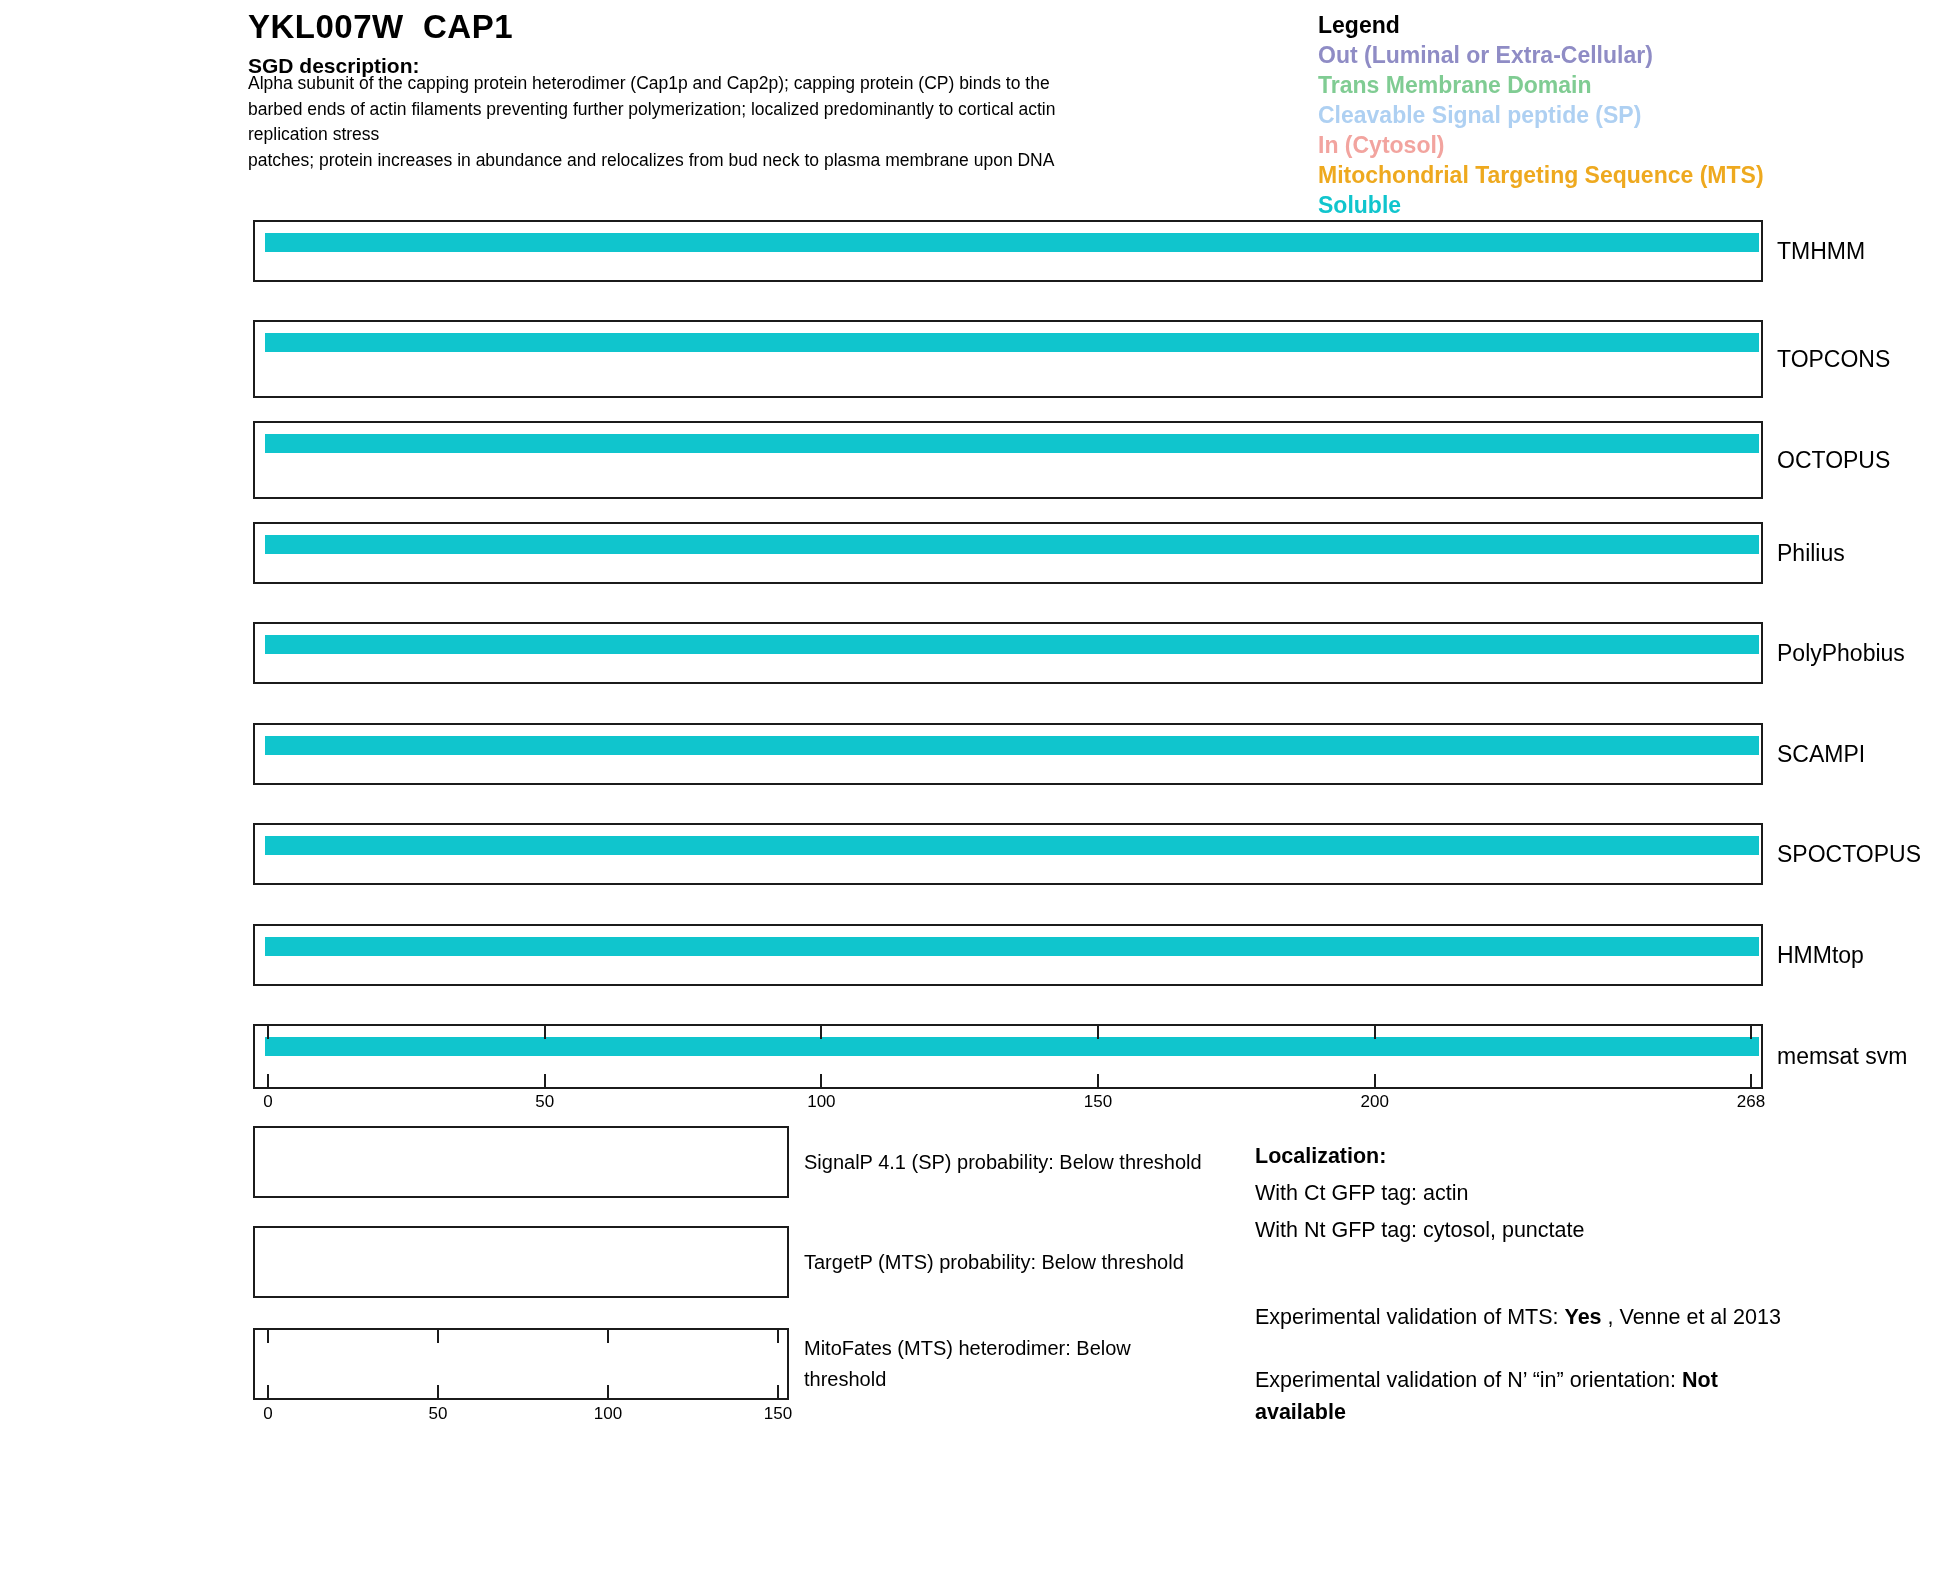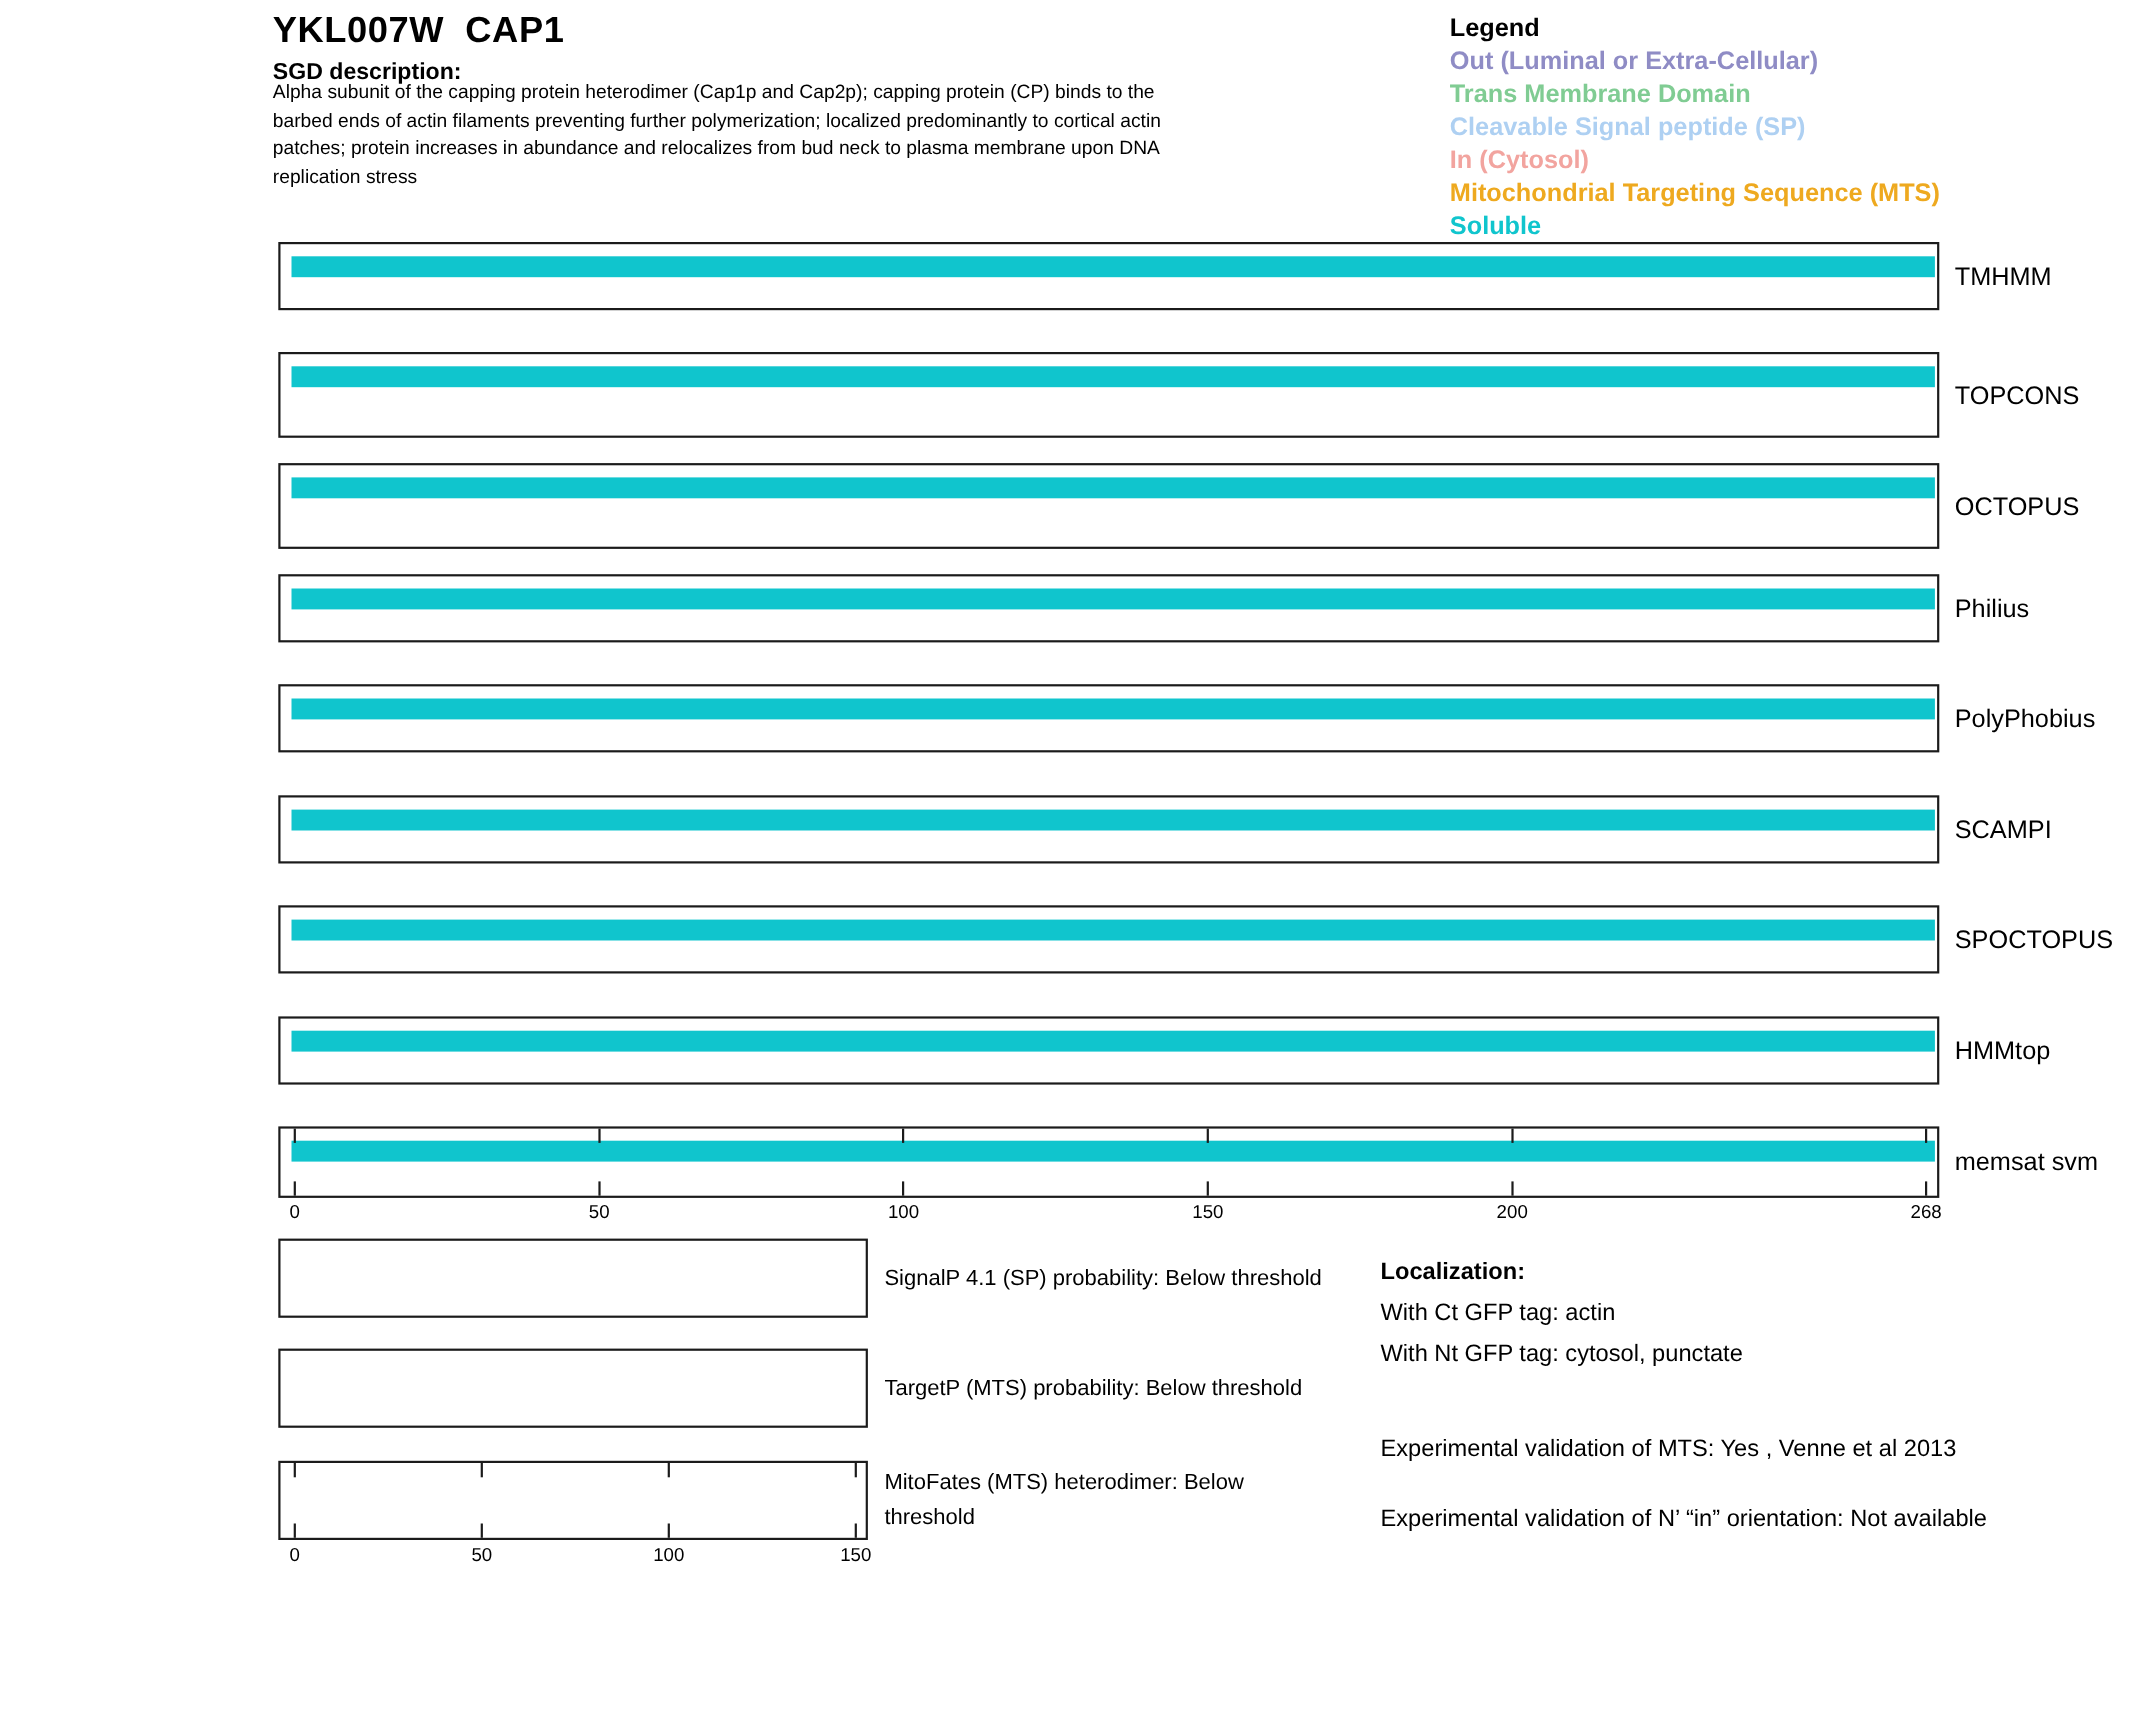--- a/index.html
+++ b/index.html
@@ -17,34 +17,34 @@
   .tick.top{top:0;}
   .tick.bot{bottom:0;}
   .axlab{position:absolute;transform:translateX(-50%);font-size:17px;}
   .pbox{position:absolute;left:253px;width:536px;height:72px;border:2px solid #1b1b1b;box-sizing:border-box;background:#fff;}
   .caption{position:absolute;left:804px;height:72px;display:flex;align-items:center;font-size:20px;line-height:31px;}
   .caption.wrap{width:345px;white-space:normal;}
   .rcol{position:absolute;left:1255px;font-size:21.5px;}
   .loc{line-height:37px;}
   .loc .hd{font-weight:bold;}
   .valline{line-height:31.5px;}
-  .b{font-weight:normal;}
+  .b{font-weight:bold;}
 </style>
 </head>
 <body>
 
 <div class="canvas">
 
   <div class="title">YKL007W  CAP1</div>
   <div class="sgdlabel">SGD description:</div>
   <div class="desc">
       <div>Alpha subunit of the capping protein heterodimer (Cap1p and Cap2p); capping protein (CP) binds to the</div>
       <div>barbed ends of actin filaments preventing further polymerization; localized predominantly to cortical actin</div>
+      <div>replication stress</div>
       <div>patches; protein increases in abundance and relocalizes from bud neck to plasma membrane upon DNA</div>
-      <div>replication stress</div>
     </div>
 
   <div class="legend">
     <div class="legend-title">Legend</div>
     <div>
         <div class="legend-entry" style="color: rgb(143, 140, 197);">Out (Luminal or Extra-Cellular)</div>
         <div class="legend-entry" style="color: rgb(128, 204, 147);">Trans Membrane Domain</div>
         <div class="legend-entry" style="color: rgb(174, 208, 242);">Cleavable Signal peptide (SP)</div>
         <div class="legend-entry" style="color: rgb(242, 164, 159);">In (Cytosol)</div>
         <div class="legend-entry" style="color: rgb(238, 169, 31);">Mitochondrial Targeting Sequence (MTS)</div>

